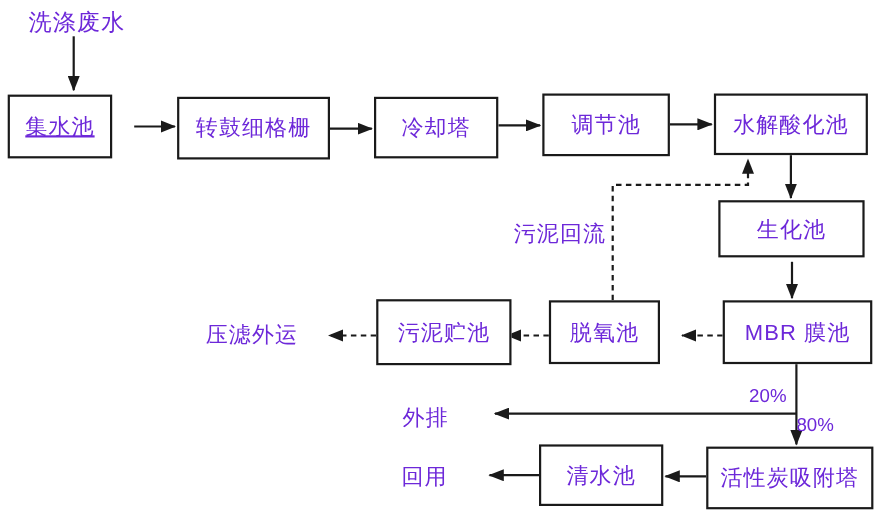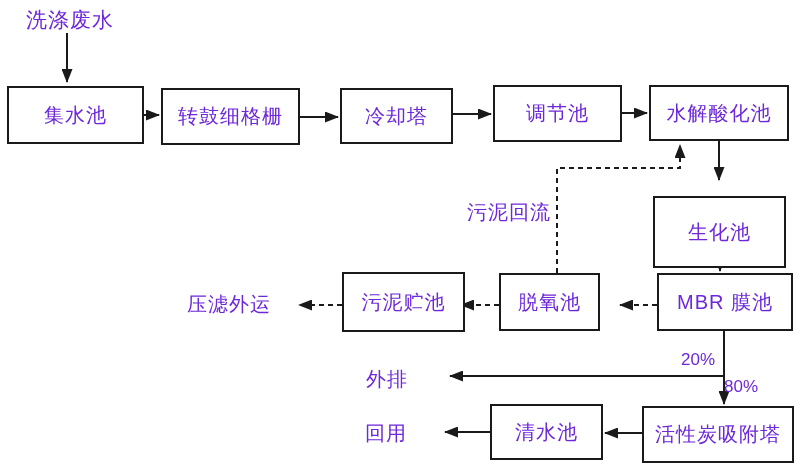--- a/index.html
+++ b/index.html
@@ -77,31 +77,31 @@
     <g stroke="#1a1a1a" stroke-width="2" fill="none" stroke-dasharray="5 4">
       <path d="M657,305 L620,305" marker-end="url(#ah)"></path>
       <path d="M499,305 L461,305" marker-end="url(#ah)"></path>
       <path d="M342,305 L299,305" marker-end="url(#ah)"></path>
       <path d="M557,273 L557,168 L680,168 L680,145" marker-end="url(#ah)"></path>
     </g>
   </svg>
 
   <div class="flabel" style="left:26px; top:6px; font-size:21px;">洗涤废水</div>
 
-  <div class="node" style="left:7px;   top:86px;  width:137px; height:58px;">集水池</div>
+  <div class="node" style="left:7px;   top:86px;  width:95px; height:58px;text-decoration:underline;">集水池</div>
 
   <div class="node" style="left:161px; top:88px;  width:139px; height:57px;">转鼓细格栅</div>
 
   <div class="node" style="left:340px; top:88px;  width:113px; height:56px;">冷却塔</div>
 
-  <div class="node" style="left:493px; top:85px;  width:129px; height:57px;">调节池</div>
+  <div class="node" style="left:493px; top:85px;  width:116px; height:57px;">调节池</div>
 
   <div class="node" style="left:649px; top:85px;  width:140px; height:56px;">水解酸化池</div>
 
-  <div class="node" style="left:653px; top:196px; width:133px; height:72px;">生化池</div>
+  <div class="node" style="left:653px; top:182px; width:133px; height:52px;">生化池</div>
 
   <div class="node" style="left:657px; top:273px; width:136px; height:58px;">MBR 膜池</div>
 
   <div class="node" style="left:499px; top:273px; width:101px; height:58px;">脱氧池</div>
 
   <div class="node" style="left:342px; top:272px; width:123px; height:60px;">污泥贮池</div>
 
   <div class="node" style="left:490px; top:404px; width:113px; height:56px;">清水池</div>
 
   <div class="node" style="left:642px; top:406px; width:152px; height:57px;">活性炭吸附塔</div>

